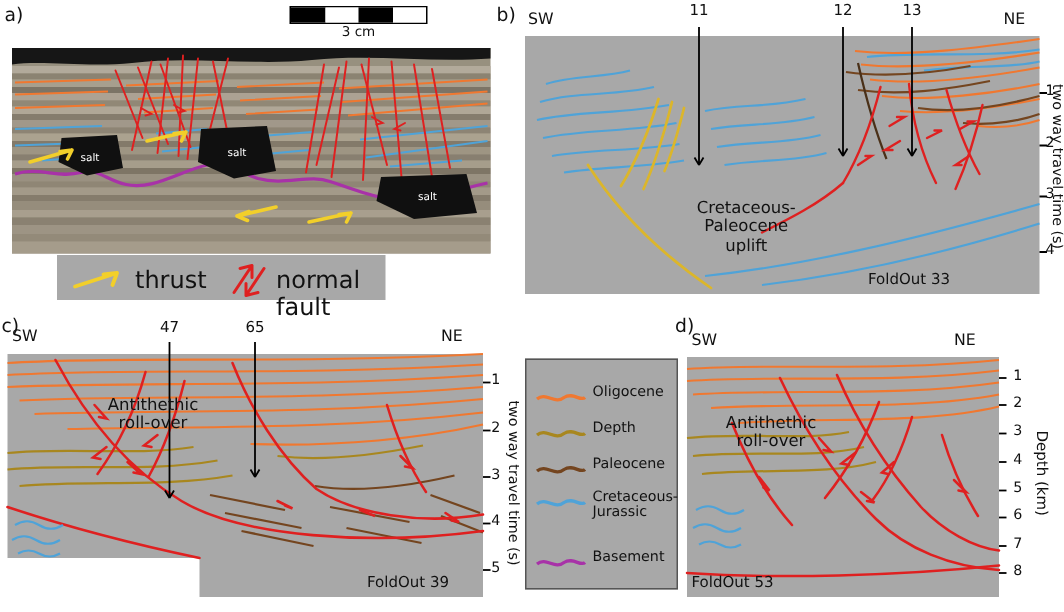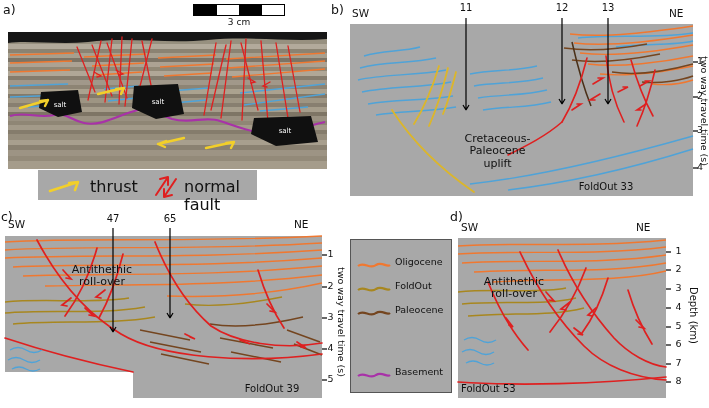--- a/index.html
+++ b/index.html
@@ -302,27 +302,34 @@
     <div class="leg-item" style="top:16px">
       <svg width="36" height="16" viewBox="0 0 36 16">
           <path fill="none" stroke-width="2.2" d="M2,9 C8,4 14,13 20,8 C26,4 31,11 34,8" stroke="#f07830"></path>
         </svg>
       <span class="leg-label">Oligocene</span>
     </div>
     <div class="leg-item" style="top:40px">
       <svg width="36" height="16" viewBox="0 0 36 16">
           <path fill="none" stroke-width="2.2" d="M2,9 C8,4 14,13 20,8 C26,4 31,11 34,8" stroke="#a8871f"></path>
         </svg>
-      <span class="leg-label">FoldOut</span>
+      <span class="leg-label">Depth</span>
     </div>
     <div class="leg-item" style="top:64px">
       <svg width="36" height="16" viewBox="0 0 36 16">
           <path fill="none" stroke-width="2.2" d="M2,9 C8,4 14,13 20,8 C26,4 31,11 34,8" stroke="#74451f"></path>
         </svg>
       <span class="leg-label">Paleocene</span>
+    </div>
+    <div class="leg-item" style="top:86px;height:34px">
+      <svg width="36" height="16" viewBox="0 0 36 16">
+          <path fill="none" stroke-width="2.2" d="M2,9 C8,4 14,13 20,8 C26,4 31,11 34,8" stroke="#4fa3d8"></path>
+        </svg>
+      <span class="leg-label">Cretaceous-
+Jurassic</span>
     </div>
     <div class="leg-item" style="top:126px">
       <svg width="36" height="16" viewBox="0 0 36 16">
           <path fill="none" stroke-width="2.2" d="M2,9 C8,4 14,13 20,8 C26,4 31,11 34,8" stroke="#a832a8"></path>
         </svg>
       <span class="leg-label">Basement</span>
     </div>
   </div>
 
   <div class="t panel-letter" style="left:450px;top:210px">d)</div>

